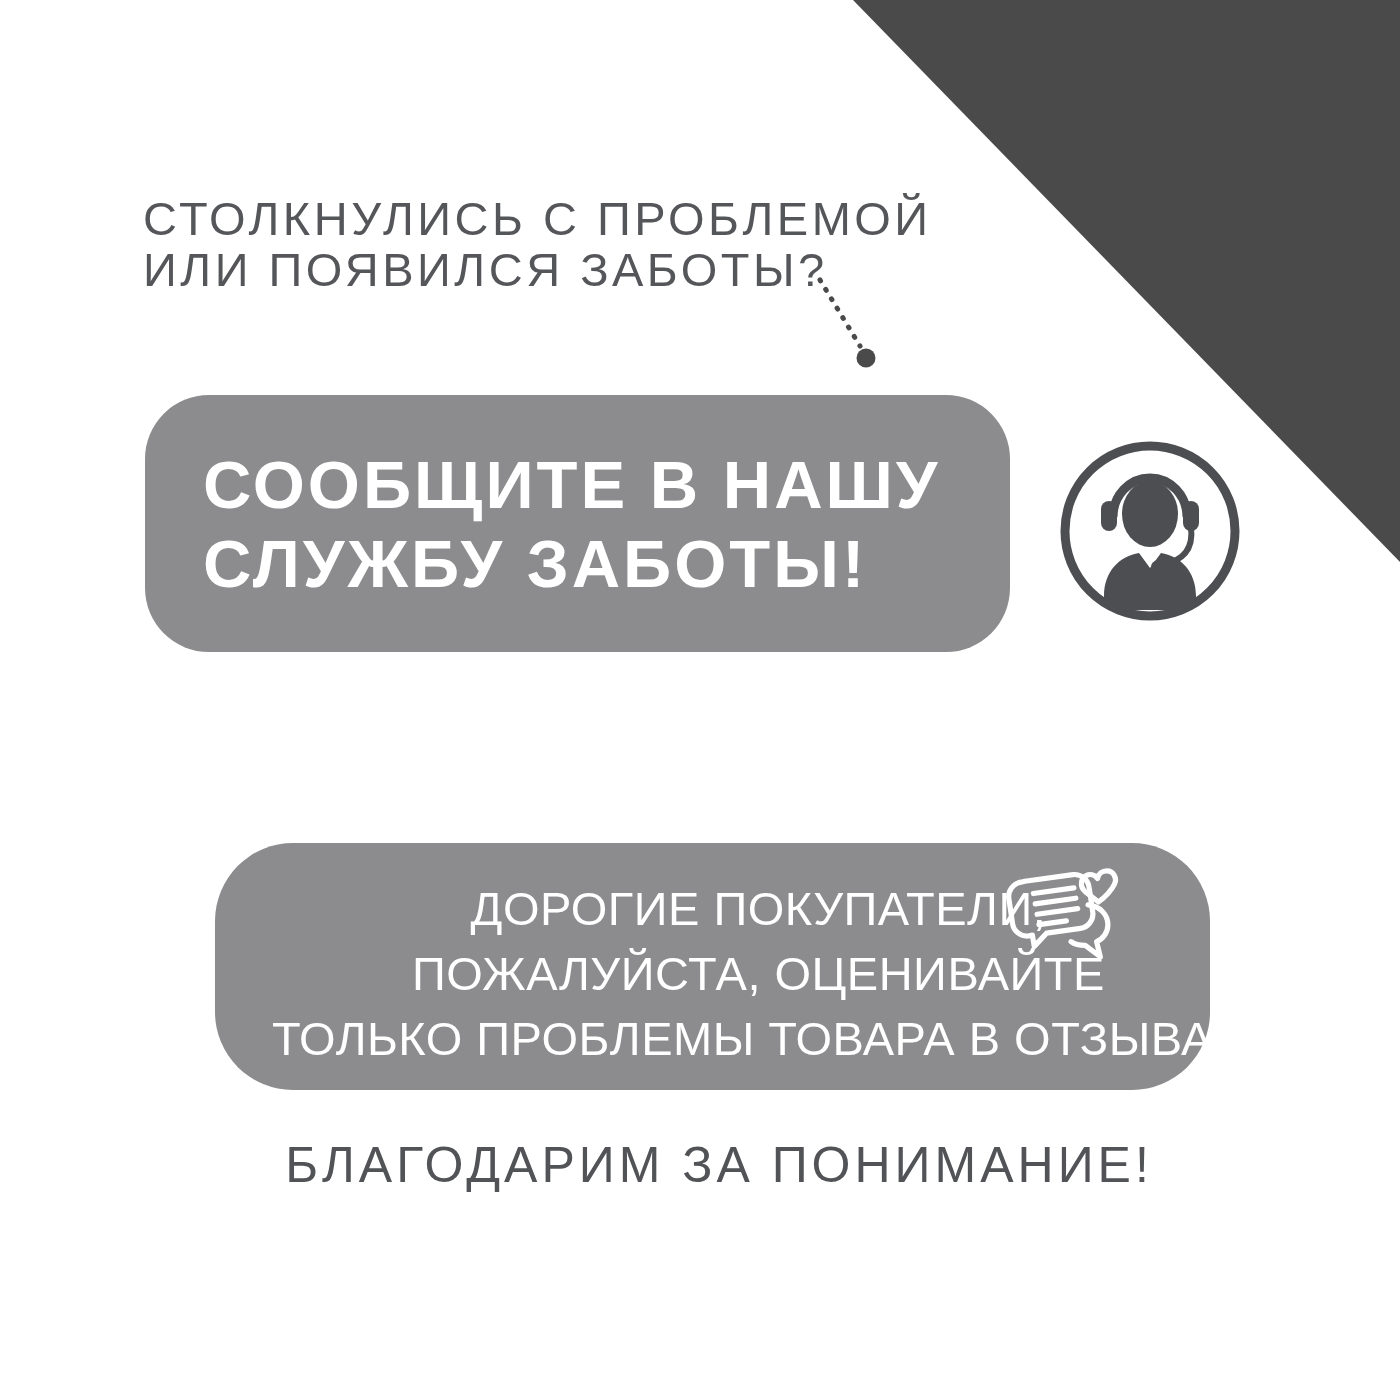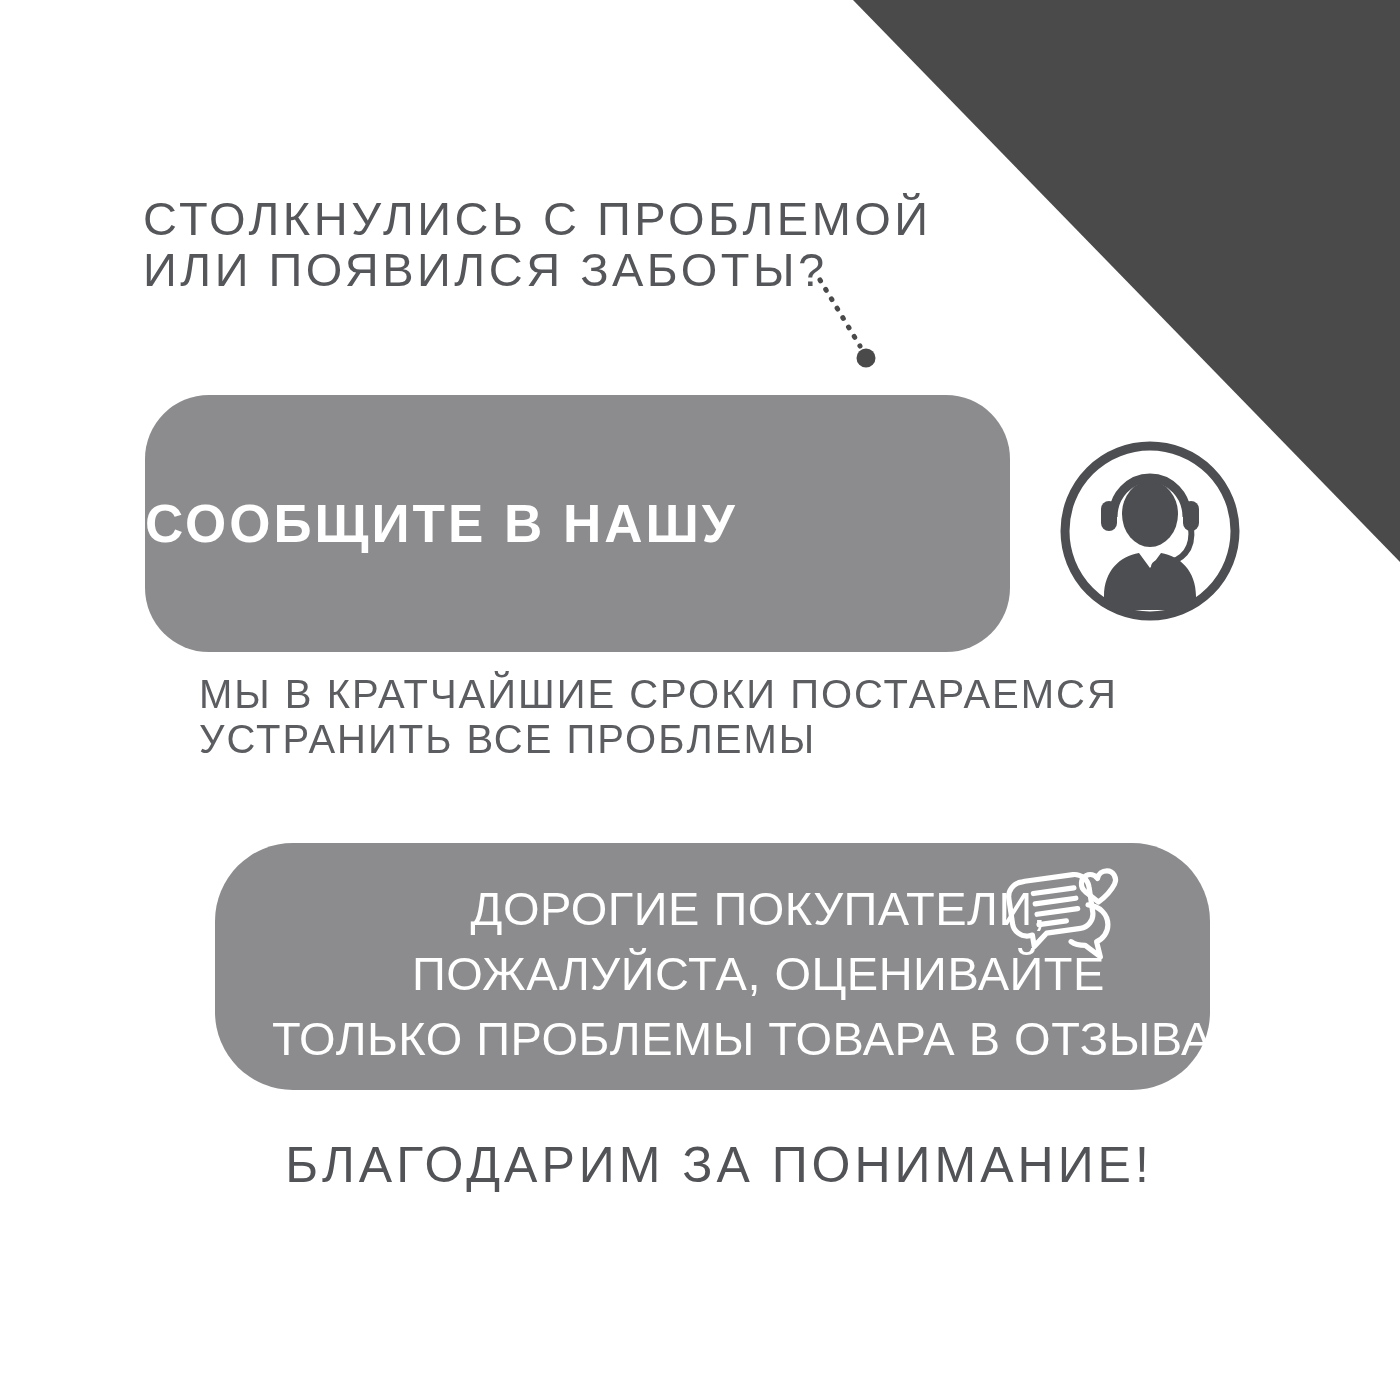--- a/index.html
+++ b/index.html
@@ -38,21 +38,22 @@
     background: #8c8c8e;
   }
   .bubble-care {
     left: 145px; top: 395px;
     width: 865px; height: 257px;
     border-radius: 64px;
     display: flex;
     align-items: center;
   }
   .bubble-care-text {
-    font-size: 53px;
+    padding-left: 58px;
+    font-size: 67px;
     font-weight: 700;
     color: #ffffff;
     line-height: 79px;
     letter-spacing: 3px;
     white-space: nowrap;
   }
   .support-icon {
     position: absolute;
     left: 1056px; top: 437px;
     width: 188px; height: 188px;
@@ -114,40 +115,37 @@
   </div>
 
   <svg class="connector" viewBox="0 0 70 100" aria-hidden="true">
     <line x1="8" y1="6" x2="48" y2="72" stroke="#4a4a4b" stroke-width="5" stroke-dasharray="1 10" stroke-linecap="round"></line>
     <circle cx="54" cy="84" r="9.5" fill="#4a4a4b"></circle>
   </svg>
 
   <div class="bubble bubble-care">
     <div class="bubble-care-text">
       <div>СООБЩИТЕ В НАШУ</div>
+      <div>СЛУЖБУ ЗАБОТЫ!</div>
     </div>
   </div>
 
   <div class="support-icon">
     <svg viewBox="0 0 188 188" width="188" height="188" aria-hidden="true">
       <circle cx="94" cy="94" r="85" fill="none" stroke="#4d4e51" stroke-width="9"></circle>
       <ellipse cx="94" cy="77" rx="28" ry="33" fill="#4d4e51"></ellipse>
       <path d="M57,80 a37,39 0 0 1 74,0" fill="none" stroke="#4d4e51" stroke-width="9"></path>
       <rect x="45" y="64" width="16" height="30" rx="8" fill="#4d4e51"></rect>
       <rect x="127" y="64" width="16" height="30" rx="8" fill="#4d4e51"></rect>
       <path d="M135,90 c3,24 -10,34 -27,37" fill="none" stroke="#4d4e51" stroke-width="6"></path>
       <ellipse cx="103" cy="128" rx="8" ry="5.5" fill="#4d4e51" transform="rotate(-15 103 128)"></ellipse>
       <path d="M48,166 v-7 c0,-25 16,-40 35,-43 l11,15 11,-15 c19,3 35,18 35,43 v7 a7,7 0 0 1 -7,7 h-78 a7,7 0 0 1 -7,-7 z" fill="#4d4e51"></path>
     </svg>
   </div>
 
-  <div class="subtext">
-    <div>МЫ В КРАТЧАЙШИЕ СРОКИ ПОСТАРАЕМСЯ</div>
-    <div>УСТРАНИТЬ ВСЕ ПРОБЛЕМЫ</div>
-  </div>
 
   <div class="bubble bubble-review">
     <div class="review-text">
       <div>ДОРОГИЕ ПОКУПАТЕЛИ,</div>
       <div>ПОЖАЛУЙСТА, ОЦЕНИВАЙТЕ</div>
       <div>ТОЛЬКО ПРОБЛЕМЫ ТОВАРА В ОТЗЫВАХ</div>
     </div>
     <div class="review-icon">
       <svg viewBox="0 0 125 110" width="118" height="104" aria-hidden="true">
         <g fill="none" stroke="#ffffff" stroke-width="5.5" stroke-linecap="round" stroke-linejoin="round">

